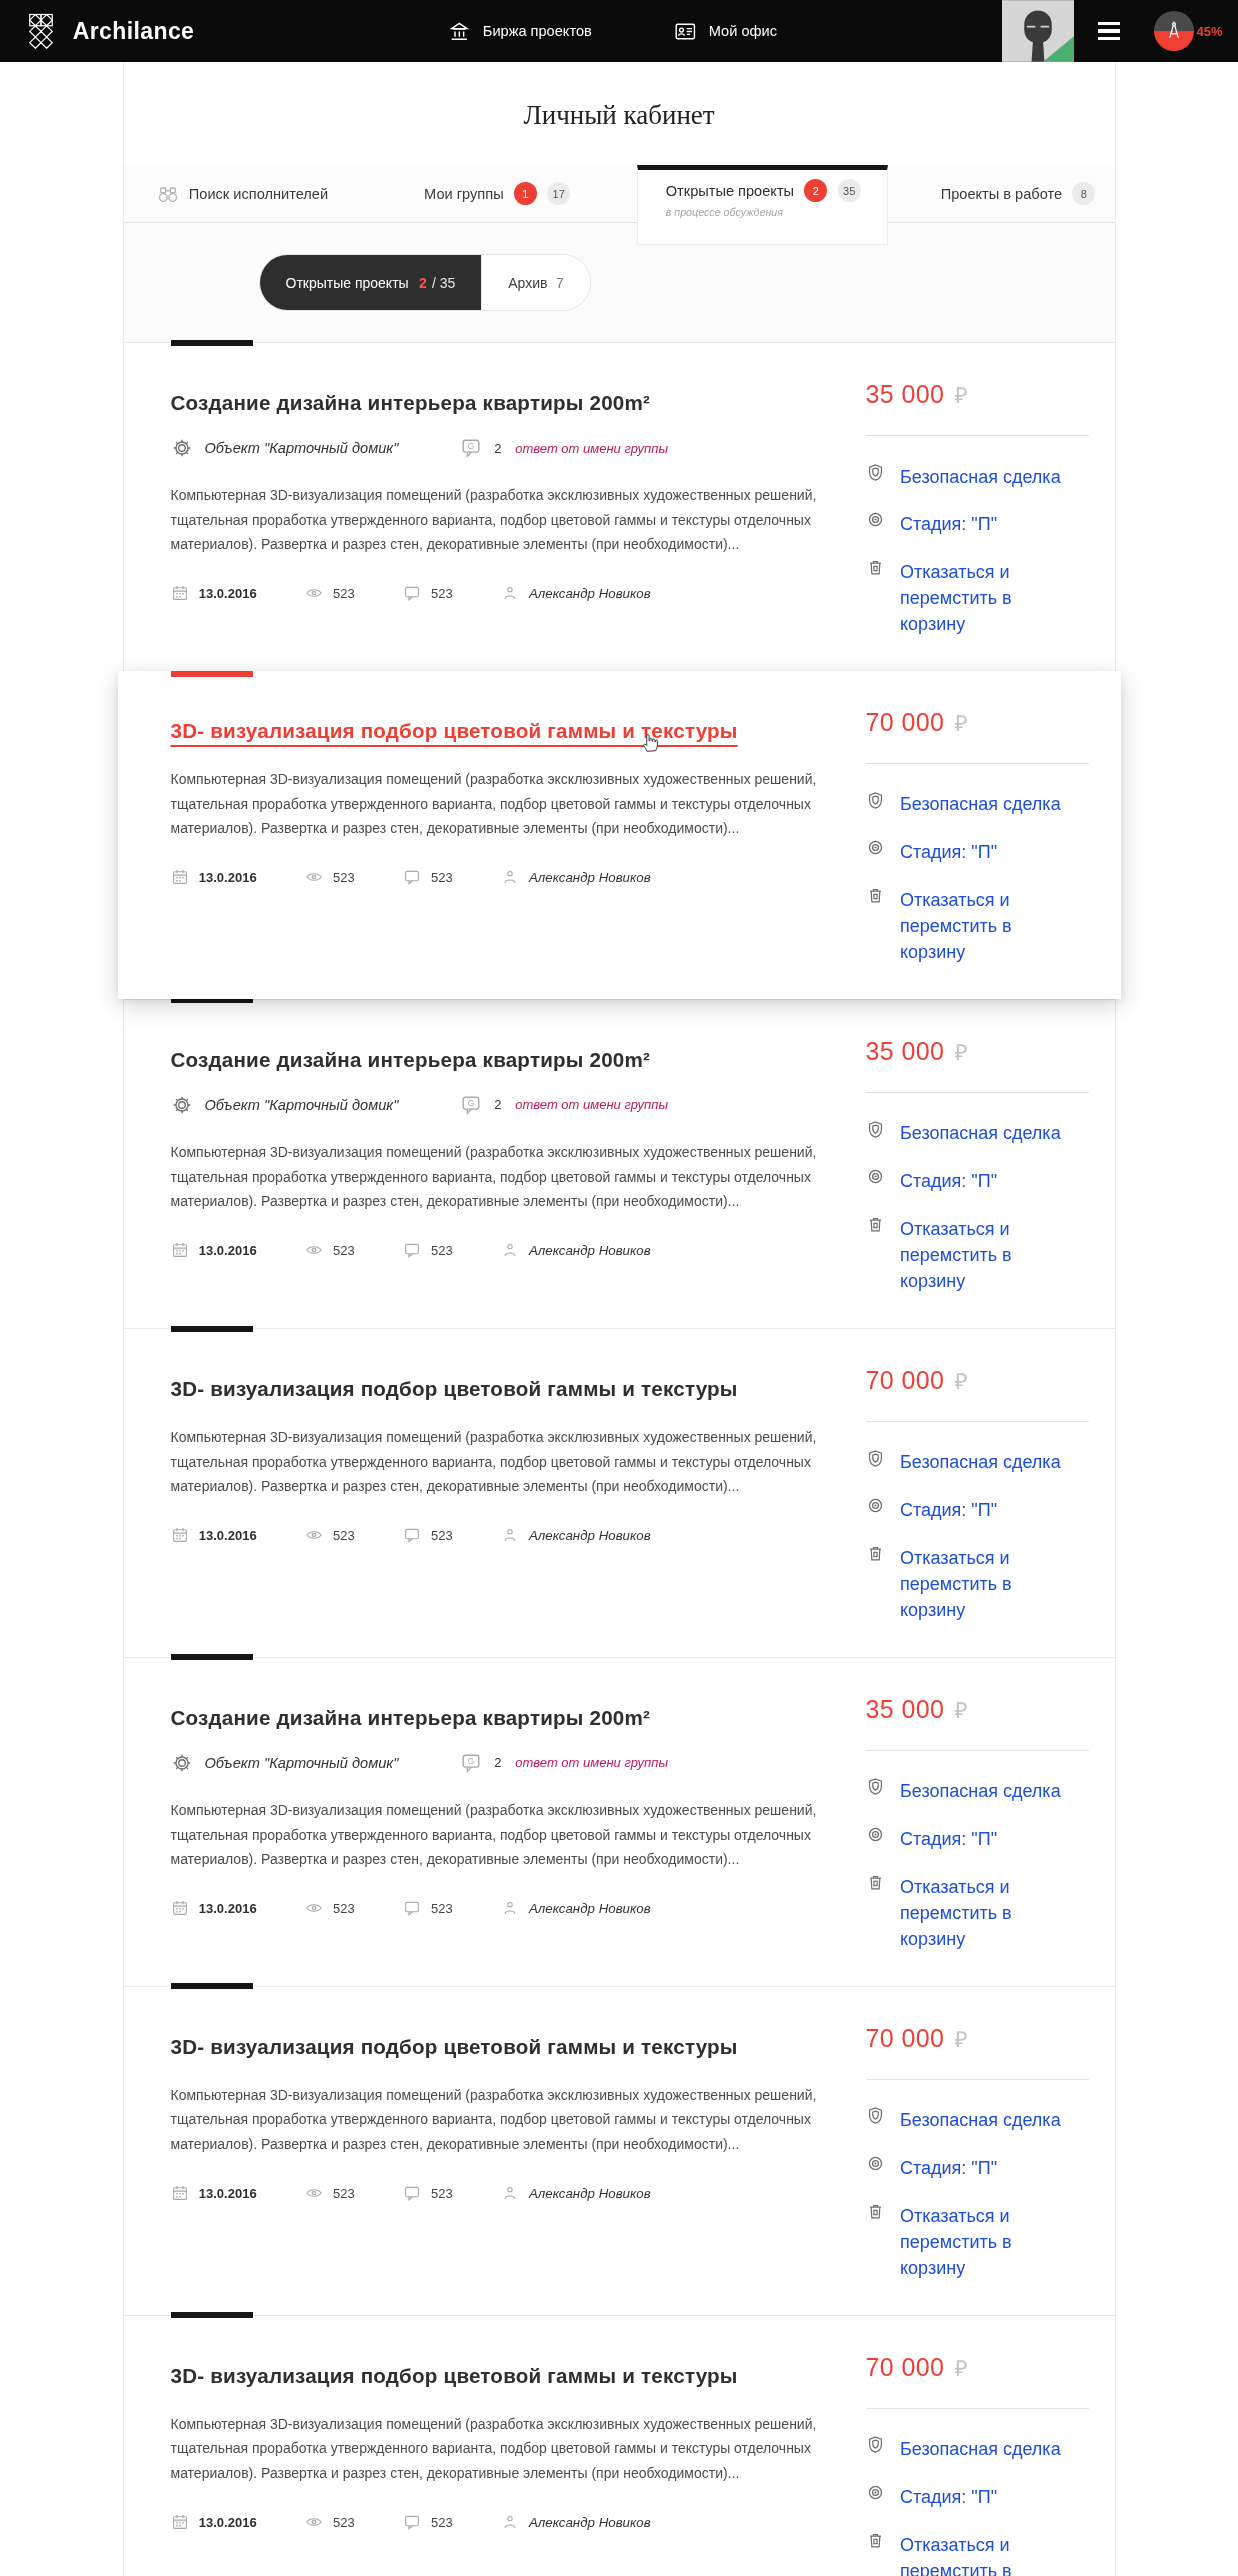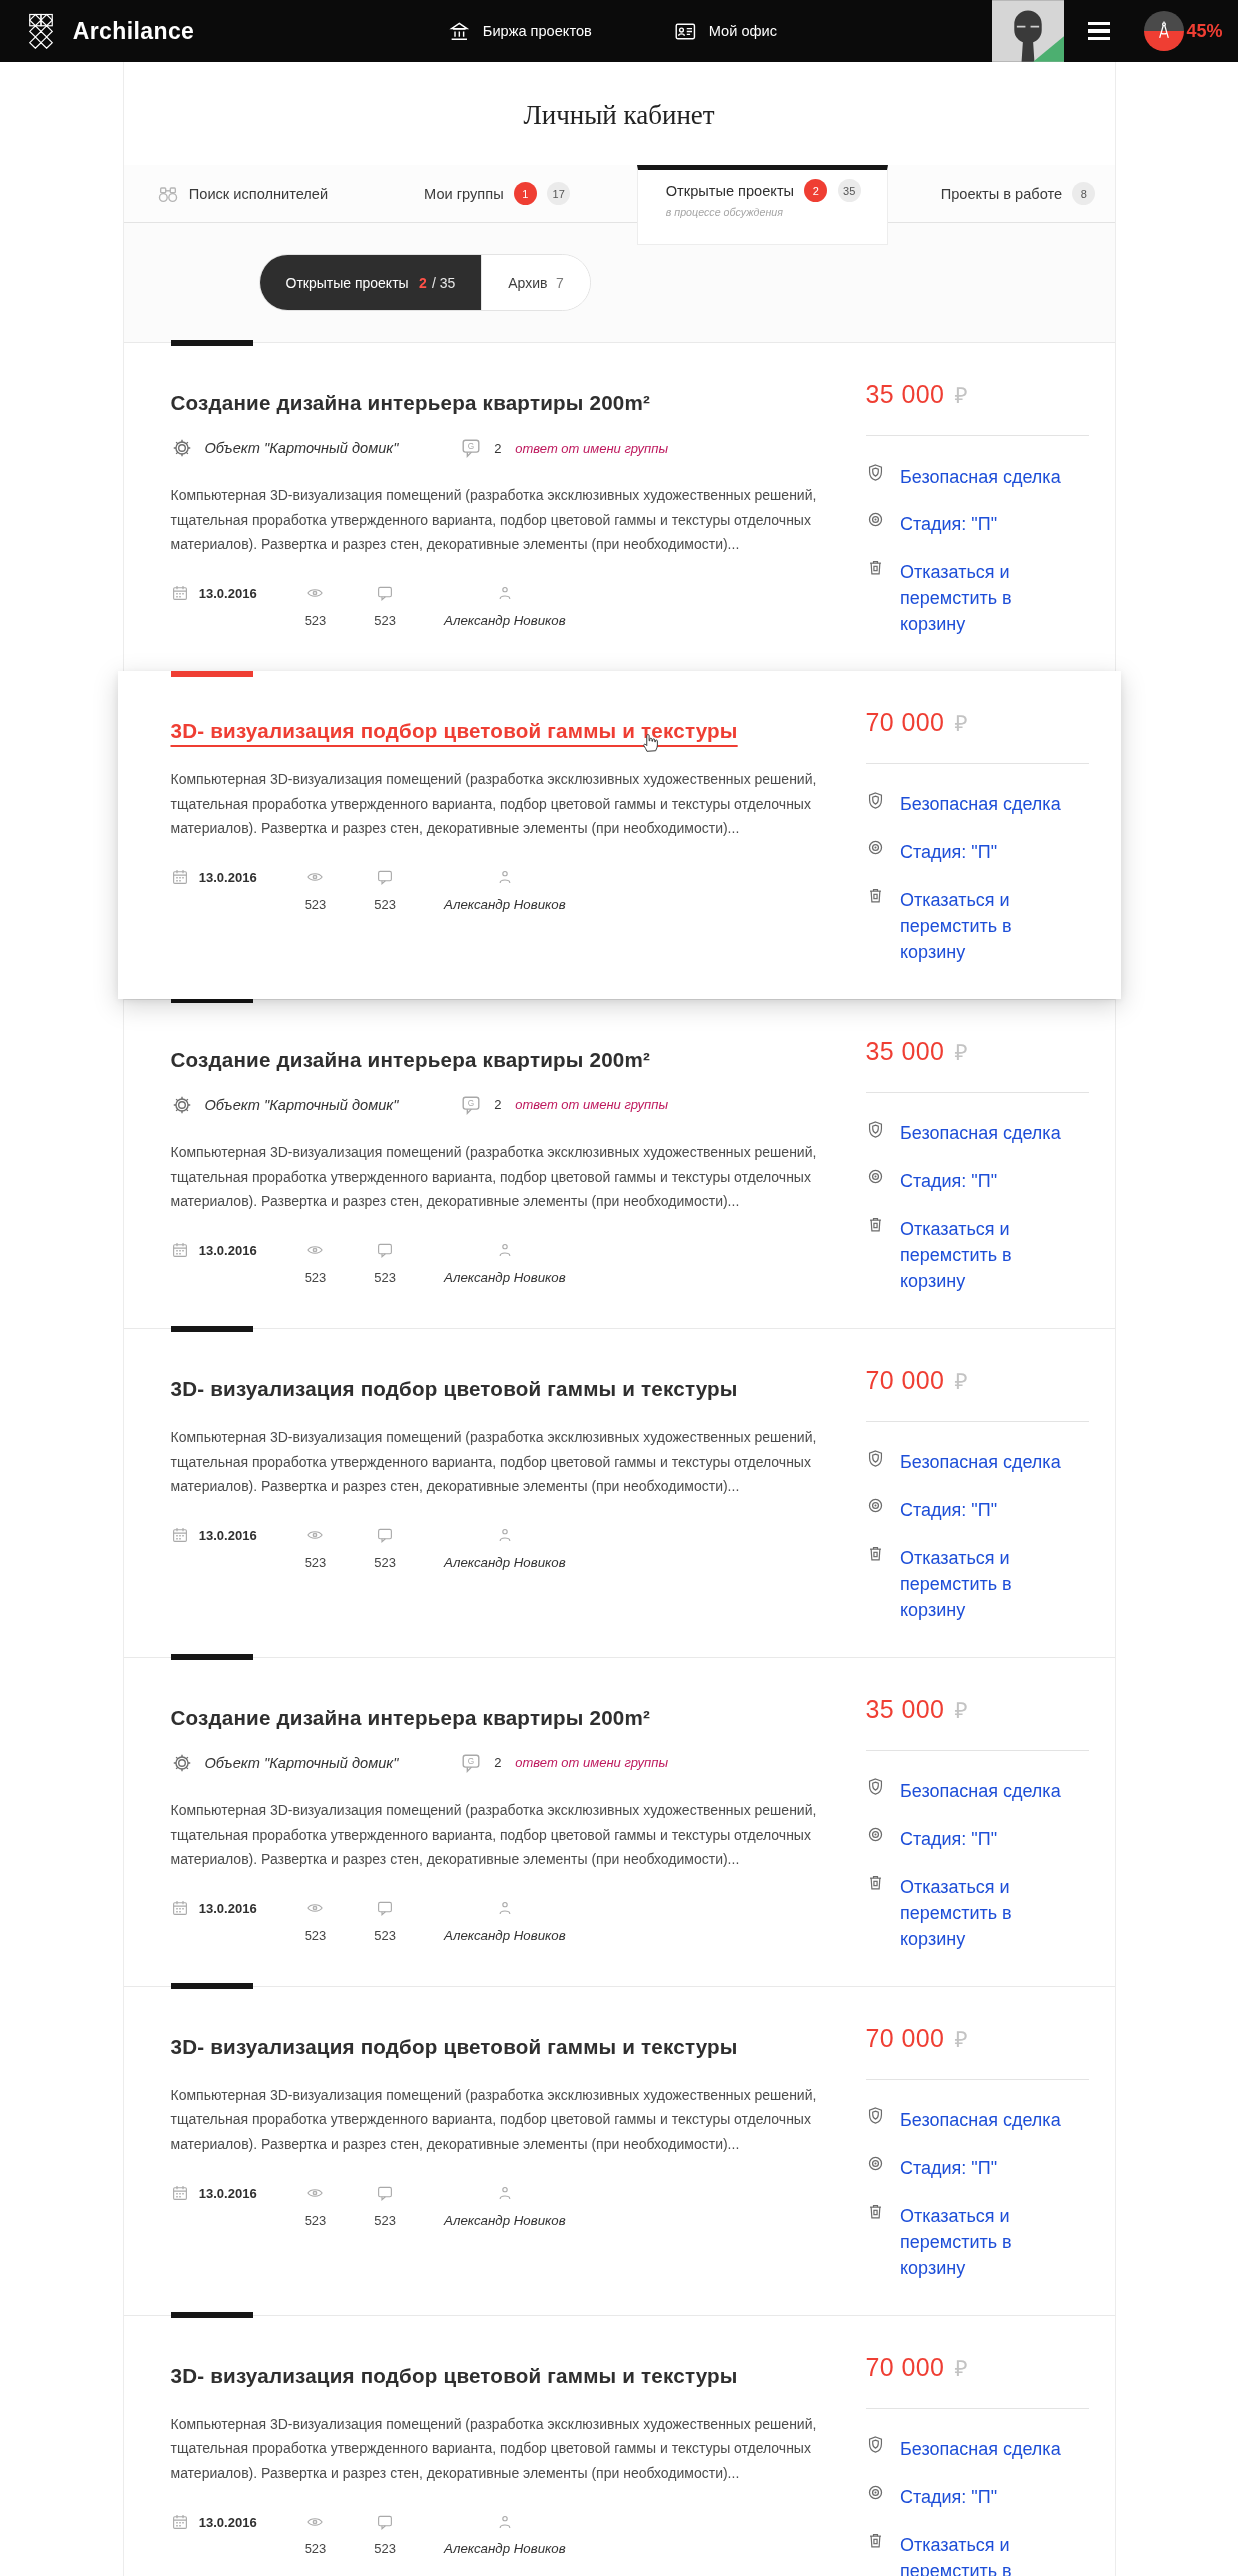--- a/index.html
+++ b/index.html
@@ -17,21 +17,21 @@
   .hnav a{display:flex; align-items:center; gap:12px; color:#fff; text-decoration:none; font-size:14.6px;}
   .hnav .nic{width:23px;height:23px;color:#fff;}
   .hright{margin-left:auto; display:flex; align-items:center;}
   .avatar{width:72px; height:62px; overflow:hidden; flex:none;}
   .burger{margin-left:24px; display:flex; flex-direction:column; gap:4.3px; cursor:pointer;}
   .burger span{display:block; width:22px; height:3.4px; background:#fff;}
   .pcircle{margin-left:34px; width:40px; height:40px; border-radius:50%;
     background:linear-gradient(to bottom,#4a4a4a 50%, var(--accent) 50%);
     display:flex; align-items:center; justify-content:center;}
   .pcircle svg{width:22px;height:22px;}
-  .ptext{margin-left:2px; color:var(--accent); font-size:18px; font-weight:700;}
+  .ptext{margin-left:2px; color:var(--accent); font-size:13px; font-weight:700;}
   
   .container{width:993px; margin:0 auto; background:#fff; border-left:0.9px solid #ececec; border-right:0.9px solid #ececec; position:relative;}
   h1.page-title{font-family:"Liberation Serif", serif; font-weight:400; font-size:27px; color:#222; text-align:center; padding:38px 0 34px;}
   
   .tabs{display:flex; align-items:center; height:58px; background:#fcfcfc; border-bottom:0.9px solid #e3e3e3; padding:0 0 0 33px; position:relative;}
   .tab{display:flex; align-items:center; gap:10.3px; font-size:14.6px; color:#3a3a3a; cursor:pointer;}
   .tab .tic{width:22px;height:22px;color:#b5b5b5;}
   .badge{min-width:23px; height:23px; padding:0 5.2px; border-radius:12px; font-size:11px; display:inline-flex; align-items:center; justify-content:center;}
   .badge.red{background:var(--accent); color:#fff;}
   .badge.gray{background:#ebebeb; color:#555;}
@@ -60,21 +60,21 @@
   .mitem{display:flex; align-items:center; gap:12px;}
   .mitem + .mitem{margin-left:62px;}
   .mic{width:22px;height:22px;color:#6e6e6e;}
   .mic.light{color:#a8a8a8;}
   .obj-label{font-style:italic; font-size:14.6px; color:#333;}
   .rep-count{font-size:13px; color:#333;}
   .rep-label{font-style:italic; font-size:13px; color:#be185d; margin-left:1.7px;}
   .card-desc{margin-top:24px; font-size:14px; color:#4c4c4c; line-height:1.76; max-width:665px;}
   .card-foot{display:flex; align-items:flex-start; margin-top:27.5px;}
   .fitem{display:flex; align-items:center; gap:10.3px; font-size:13px; color:#444;}
-  .fitem + .fitem{margin-left:48px;flex-direction:column;}
+  .fitem + .fitem{margin-left:48px;}
   .fic{width:18px;height:18px;color:#a9a9a9;}
   .fdate{font-weight:700; color:#2f2f2f;}
   .fauthor{font-style:italic; font-size:13.3px; color:#333;}
   .card-side{margin-left:auto; width:223px;}
   .price{display:flex; align-items:baseline;}
   .price .num{font-size:25px; color:var(--accent); letter-spacing:0.4px;}
   .price .cur{font-size:22px; color:#c3c3c3; margin-left:10.3px;}
   .card-side hr{border:none; border-top:0.9px solid #e3e3e3; margin:26px 0 27.5px;}
   .side-row{display:flex; align-items:flex-start; gap:15.5px; margin-bottom:21.5px;}
   .side-row:last-child{margin-bottom:0;}

